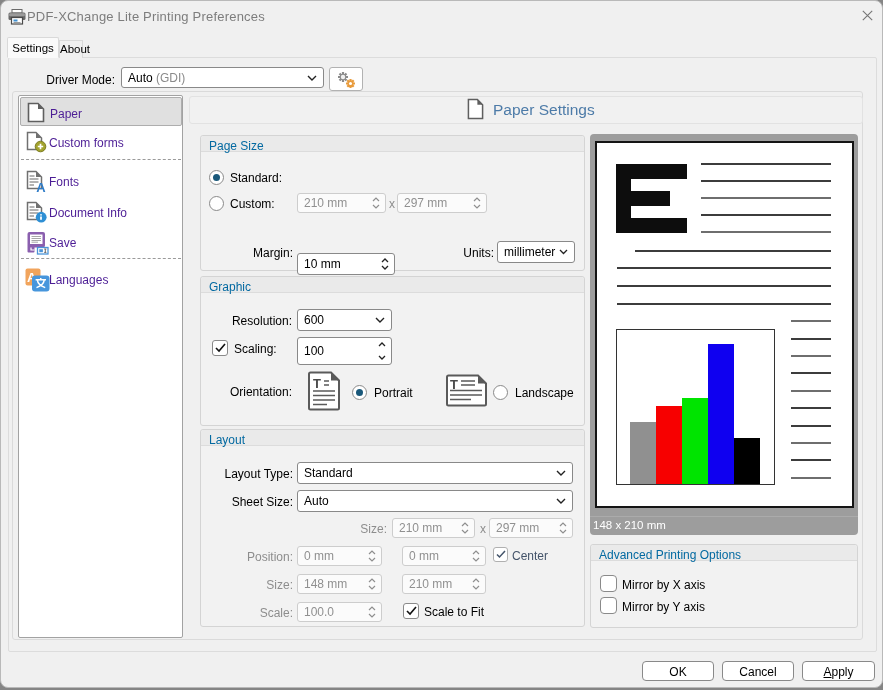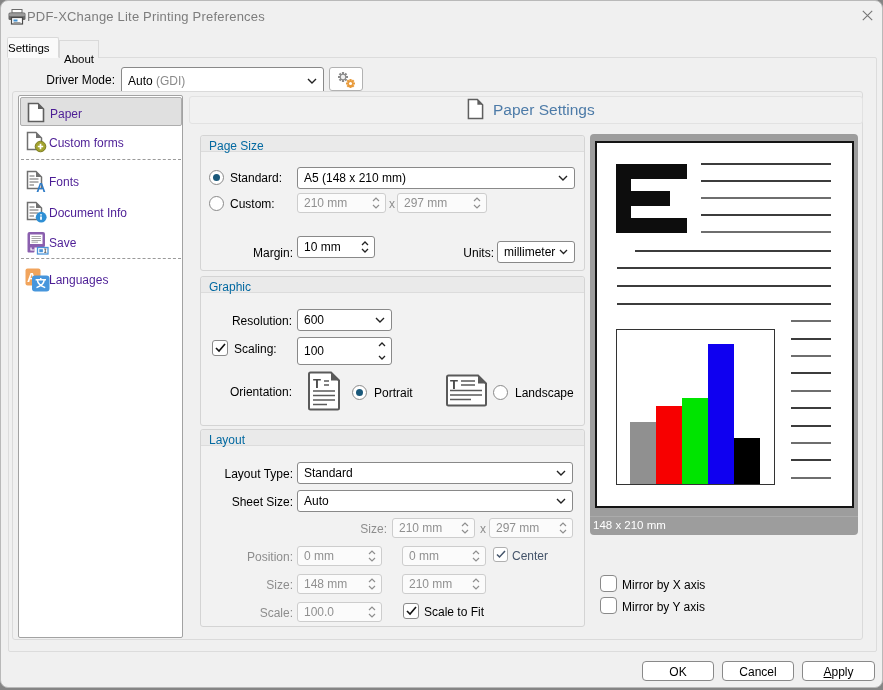--- a/index.html
+++ b/index.html
@@ -34,24 +34,24 @@
   <rect x="1.2" y="4.2" width="15.6" height="3" rx="1" fill="#9b9b9b"></rect>
   <rect x="3.5" y="8.5" width="11" height="6.5" fill="#fff" stroke="#4a4a4a" stroke-width="1.2"></rect>
   <rect x="5.5" y="10.5" width="4" height="2" fill="#3f8fd0"></rect>
   <rect x="5.5" y="13" width="7" height="1" fill="#9a9a9a"></rect>
 </svg>
 <div class="lbl" style="left:26px;top:9px;color:#7d7d7d;font-size:13px;letter-spacing:0.2px">PDF-XChange Lite Printing Preferences</div>
 <svg class="abs" style="left:861px;top:9px" width="11" height="11" viewBox="0 0 11 11">
   <path d="M0.8 0.8 L10.2 10.2 M10.2 0.8 L0.8 10.2" stroke="#757575" stroke-width="1.1"></path>
 </svg>
 <div class="abs" style="left:7px;top:56px;width:869px;height:595px;background:#f0f0f0;border:1px solid #dcdcdc;border-radius:2px"></div>
-<div class="abs" style="left:58px;top:39px;width:40px;height:18px;background:#f0f0f0;border:1px solid #d9d9d9;border-bottom:none;font-size:11.5px;text-align:center;padding-top:12px">About</div>
-<div class="abs" style="left:6px;top:36px;width:52px;height:21px;background:#fafafa;border:1px solid #d9d9d9;border-bottom:1px solid #fafafa;border-radius:2px 2px 0 0;font-size:11.5px;text-align:left;padding-top:4px">Settings</div>
+<div class="abs" style="left:58px;top:39px;width:24px;height:18px;background:#f0f0f0;border:1px solid #d9d9d9;border-bottom:none;font-size:11.5px;text-align:center;padding-top:2px">About</div>
+<div class="abs" style="left:6px;top:36px;width:52px;height:21px;background:#fafafa;border:1px solid #d9d9d9;border-bottom:1px solid #fafafa;border-radius:2px 2px 0 0;font-size:11.5px;text-align:center;padding-top:4px">Settings</div>
 <div class="lbl lblr" style="left:20px;top:73px;width:94px">Driver Mode:</div>
-<div class="ctl" style="left:120px;top:66px;width:203px;height:28px">
+<div class="ctl" style="left:120px;top:66px;width:203px;height:21px">
       <span class="tx">Auto <span style="color:#8a8a8a">(GDI)</span></span>
   <svg class="chev" width="10" height="6" viewBox="0 0 10 6">
         <path d="M1 1 L5 5 L9 1" stroke="#222" stroke-width="1.4" fill="none"></path>
       </svg>
 </div>
 <div class="ctl" style="left:328px;top:66px;width:34px;height:24px;border-color:#b2b2b2">
   <svg class="abs" style="left:6px;top:3px" width="21" height="18" viewBox="0 0 21 18">
     <g fill="#8b8b8b">
           <circle cx="7" cy="6" r="3.2"></circle>
           <g stroke="#8b8b8b" stroke-width="2.2">
@@ -136,26 +136,20 @@
 </svg>
 <div class="abs" style="left:492px;top:100px;font-size:15.5px;color:#4d7ba8">Paper Settings</div>
 
 <div class="grp" style="top:134px;height:136px">
       <div class="hd">
         <span>Page Size</span>
       </div>
     </div>
 <div class="radio on" style="left:208px;top:169px"></div>
 <div class="lbl" style="left:229px;top:171px">Standard:</div>
-<div class="ctl" style="left:296px;top:166px;width:278px;height:22px">
-      <span class="tx">A5 (148 x 210 mm)</span>
-  <svg class="chev" width="10" height="6" viewBox="0 0 10 6">
-        <path d="M1 1 L5 5 L9 1" stroke="#222" stroke-width="1.4" fill="none"></path>
-      </svg>
-</div>
 <div class="radio" style="left:208px;top:195px"></div>
 <div class="lbl" style="left:229px;top:197px">Custom:</div>
 <div class="ctl dis" style="left:296px;top:192px;width:89px;height:20px">
       <span class="tx">210 mm</span>
   <svg class="spa" style="top:3px" width="8" height="5" viewBox="0 0 8 5">
         <path d="M1 4 L4 1 L7 4" stroke="#8f8f8f" stroke-width="1.2" fill="none"></path>
       </svg>
   <svg class="spa" style="bottom:3px" width="8" height="5" viewBox="0 0 8 5">
         <path d="M1 1 L4 4 L7 1" stroke="#8f8f8f" stroke-width="1.2" fill="none"></path>
       </svg>
@@ -164,21 +158,21 @@
 <div class="ctl dis" style="left:396px;top:192px;width:90px;height:20px">
       <span class="tx">297 mm</span>
   <svg class="spa" style="top:3px" width="8" height="5" viewBox="0 0 8 5">
         <path d="M1 4 L4 1 L7 4" stroke="#8f8f8f" stroke-width="1.2" fill="none"></path>
       </svg>
   <svg class="spa" style="bottom:3px" width="8" height="5" viewBox="0 0 8 5">
         <path d="M1 1 L4 4 L7 1" stroke="#8f8f8f" stroke-width="1.2" fill="none"></path>
       </svg>
 </div>
 <div class="lbl lblr" style="left:212px;top:246px;width:80px">Margin:</div>
-<div class="ctl" style="left:296px;top:235px;width:78px;height:22px">
+<div class="ctl" style="left:296px;top:252px;width:98px;height:22px">
       <span class="tx">10 mm</span>
   <svg class="spa" style="top:4px" width="8" height="5" viewBox="0 0 8 5">
         <path d="M1 4 L4 1 L7 4" stroke="#222" stroke-width="1.3" fill="none"></path>
       </svg>
   <svg class="spa" style="bottom:4px" width="8" height="5" viewBox="0 0 8 5">
         <path d="M1 1 L4 4 L7 1" stroke="#222" stroke-width="1.3" fill="none"></path>
       </svg>
 </div>
 <div class="lbl lblr" style="left:413px;top:246px;width:80px">Units:</div>
 <div class="ctl" style="left:496px;top:240px;width:78px;height:22px">
@@ -364,20 +358,25 @@
   <div class="abs" style="left:201px;top:204px;width:40px;height:2px;background:#3c3c3c"></div>
   <div class="abs" style="left:201px;top:221px;width:40px;height:2px;background:#6e6e6e"></div>
   <div class="abs" style="left:201px;top:238px;width:40px;height:2px;background:#3c3c3c"></div>
   <div class="abs" style="left:201px;top:256px;width:40px;height:2px;background:#6e6e6e"></div>
   <div class="abs" style="left:201px;top:273px;width:40px;height:2px;background:#3c3c3c"></div>
   <div class="abs" style="left:201px;top:291px;width:40px;height:2px;background:#3c3c3c"></div>
   <div class="abs" style="left:201px;top:308px;width:40px;height:2px;background:#6e6e6e"></div>
   <div class="abs" style="left:201px;top:325px;width:40px;height:2px;background:#3c3c3c"></div>
   <div class="abs" style="left:201px;top:343px;width:40px;height:2px;background:#6e6e6e"></div>
 </div>
+<div class="grp" style="left:589px;top:543px;width:268px;height:84px">
+      <div class="hd">
+        <span>Advanced Printing Options</span>
+      </div>
+    </div>
 <div class="cb" style="left:599px;top:574px;width:17px;height:17px;border-radius:4px"></div>
 <div class="lbl" style="left:621px;top:578px">Mirror by X axis</div>
 <div class="cb" style="left:599px;top:596px;width:17px;height:17px;border-radius:4px"></div>
 <div class="lbl" style="left:621px;top:600px">Mirror by Y axis</div>
 <div class="ctl" style="left:641px;top:660px;width:72px;height:20px;border-radius:4px;text-align:center">
       <span style="position:absolute;left:0;right:0;top:3px">OK</span>
     </div>
 <div class="ctl" style="left:721px;top:660px;width:72px;height:20px;border-radius:4px;text-align:center">
       <span style="position:absolute;left:0;right:0;top:3px">Cancel</span>
     </div>

